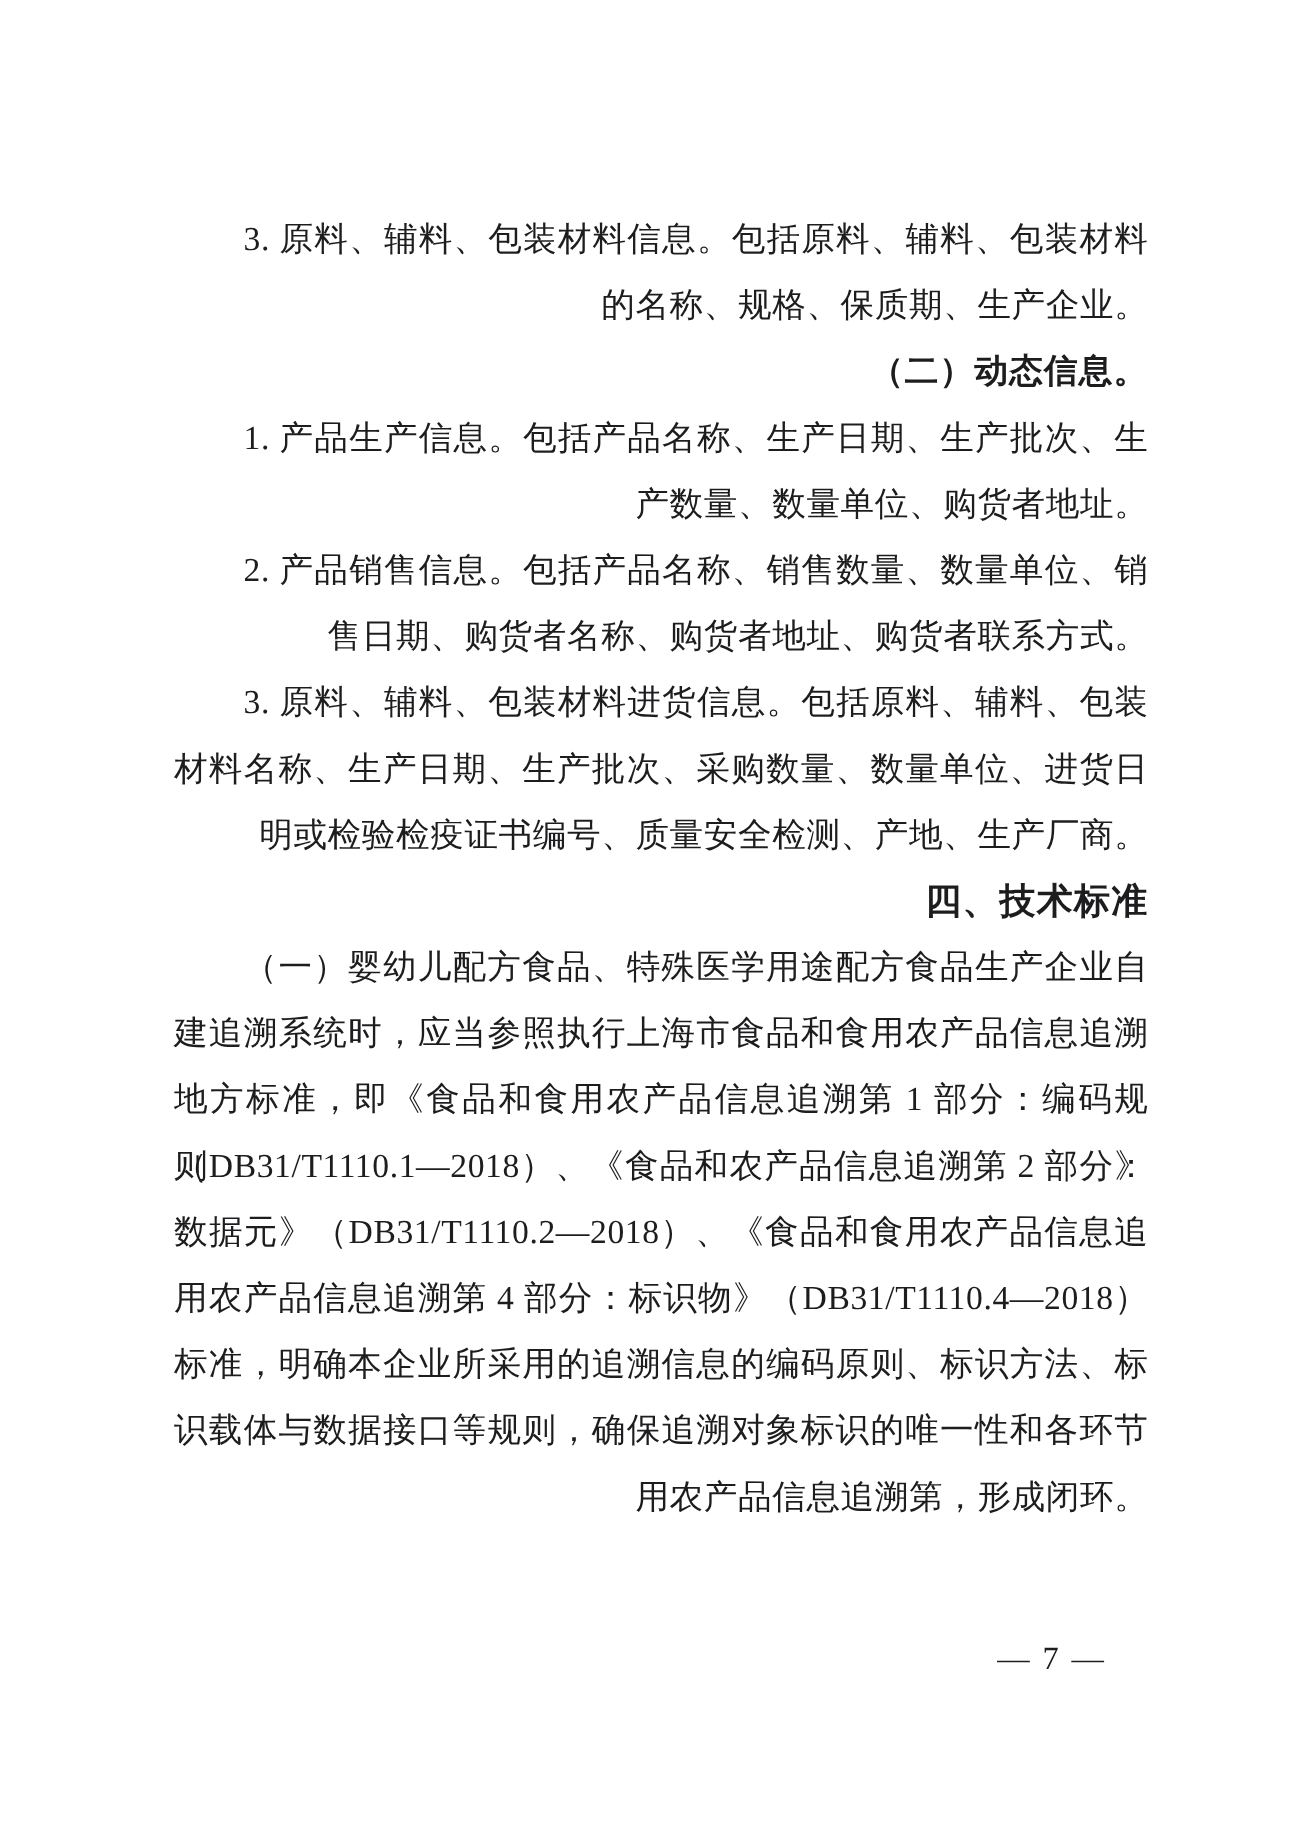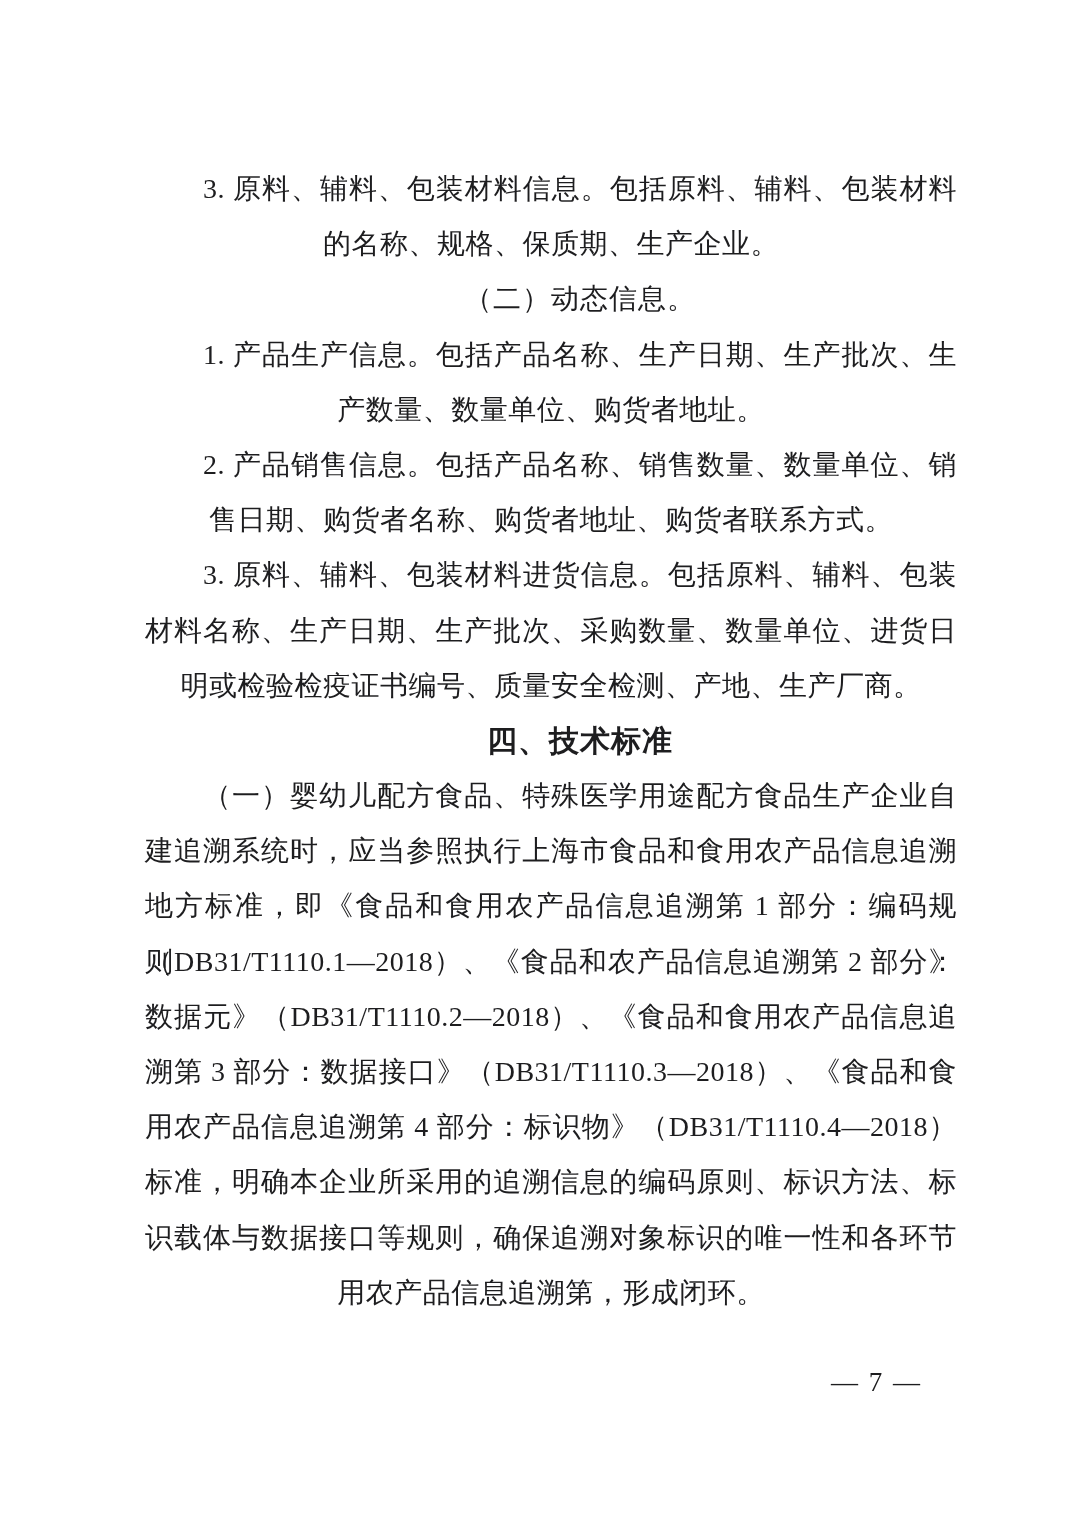--- a/index.html
+++ b/index.html
@@ -9,42 +9,42 @@
     width: 1080px;
     height: 1527px;
     background: #ffffff;
     overflow: hidden;
     font-family: "Liberation Serif", "DejaVu Serif", serif;
     color: #1d1d1f;
   }
   .text-block {
     position: absolute;
     left: 145px;
-    top: 161px;
+    top: 172px;
     width: 812px;
   }
   .line {
     font-size: 28px;
     line-height: 55.2px;
     height: 55.2px;
     letter-spacing: 0.5px;
-    text-align: center;
+    text-align: right;
     white-space: nowrap;
   }
   .line.justify {
     white-space: normal;
     text-align: justify;
     text-align-last: justify;
     text-justify: inter-ideograph;
   }
   .line.indent {
     padding-left: 58px;
   }
   .line.subheading {
-    font-weight: 400;
+    font-weight: 700;
     letter-spacing: 1px;
   }
   .line.heading {
     font-family: Liberation Serif, serif;
     font-weight: 700;
     font-size: 30px;
     letter-spacing: 1px;
   }
   .page-footer {
     position: absolute;
@@ -71,20 +71,19 @@
     <div class="line">售日期、购货者名称、购货者地址、购货者联系方式。</div>
     <div class="line indent justify">3. 原料、辅料、包装材料进货信息。包括原料、辅料、包装</div>
     <div class="line justify">材料名称、生产日期、生产批次、采购数量、数量单位、进货日</div>
     <div class="line">明或检验检疫证书编号、质量安全检测、产地、生产厂商。</div>
     <div class="line indent heading">四、技术标准</div>
     <div class="line indent justify">（一）婴幼儿配方食品、特殊医学用途配方食品生产企业自</div>
     <div class="line justify">建追溯系统时，应当参照执行上海市食品和食用农产品信息追溯</div>
     <div class="line justify">地方标准，即《食品和食用农产品信息追溯第 1 部分：编码规则》</div>
     <div class="line justify">（DB31/T1110.1—2018）、《食品和农产品信息追溯第 2 部分：</div>
     <div class="line justify">数据元》（DB31/T1110.2—2018）、《食品和食用农产品信息追</div>
-    <div class="line justify">溯第 3 部分：数据接口》（DB31/T1110.3—2018）、《食品和食</div>
     <div class="line justify">用农产品信息追溯第 4 部分：标识物》（DB31/T1110.4—2018）</div>
     <div class="line justify">标准，明确本企业所采用的追溯信息的编码原则、标识方法、标</div>
     <div class="line justify">识载体与数据接口等规则，确保追溯对象标识的唯一性和各环节</div>
     <div class="line">用农产品信息追溯第，形成闭环。</div>
   </div>
   <div class="page-footer">— 7 —</div>
 </div>
 
 </body></html>

